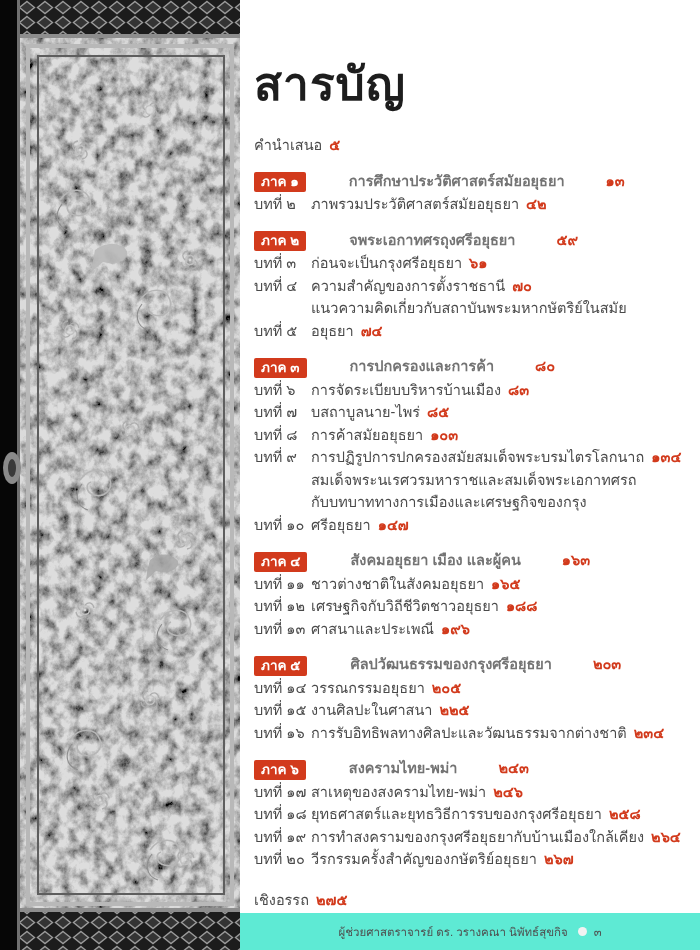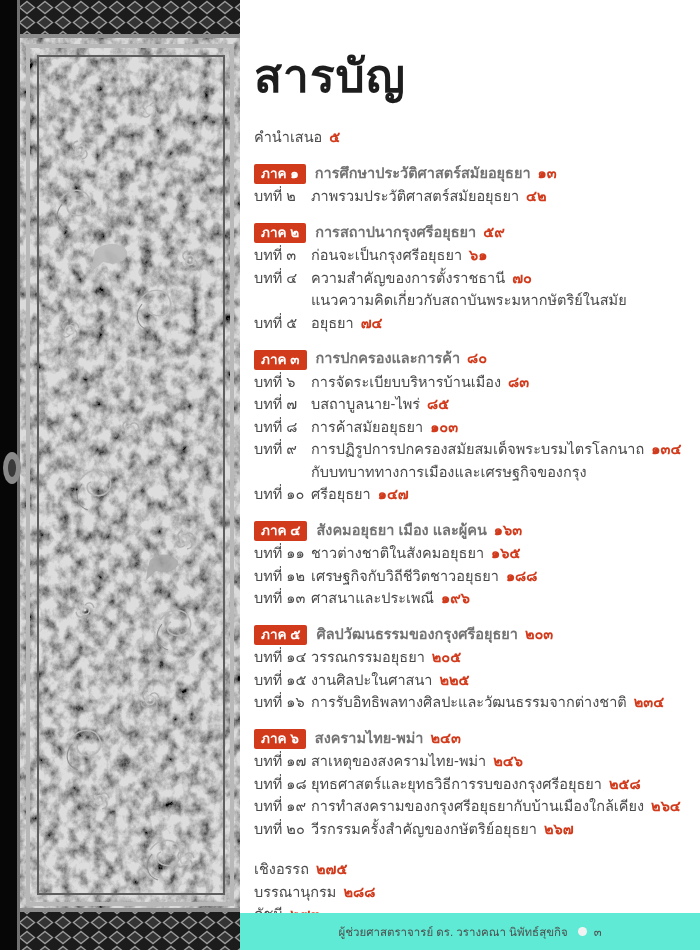--- a/index.html
+++ b/index.html
@@ -7,32 +7,32 @@
     width:700px;height:950px;position:relative;background:#ffffff;
     font-family:"Liberation Sans","DejaVu Sans",sans-serif;
     color:#454545;overflow:hidden;
   }
   
   .art-panel{
     position:absolute;left:0;top:0;width:240px;height:950px;background:#141414;
   }
   
   .content{
-    position:absolute;left:240px;top:0;width:460px;height:862px;
+    position:absolute;left:240px;top:8px;width:460px;height:862px;
     background:#ffffff;box-sizing:border-box;padding:52px 18px 0 14px;border-radius:32px;
   }
   .page-title{
     font-size:46px;font-weight:700;color:#1d1d1d;letter-spacing:1px;
     margin:0 0 26px 0;line-height:1.05;
   }
   .row{line-height:22.5px;font-size:14.5px;display:flex;align-items:flex-end;}
   .front-row,.back-row{color:#4a4a4a;}
   .pg{color:#d23a1c;font-weight:700;margin-left:7px;white-space:nowrap;}
   .section{margin-top:13px;}
-  .part-row{margin-bottom:1px;}
+  .part-row{margin-bottom:1px;gap:34px;}
   .badge{
     display:inline-block;background:#d23a1c;color:#ffffff;font-weight:700;
     font-size:13.5px;line-height:17px;padding:1px 7px 2px 7px;border-radius:2px;
     margin-right:9px;white-space:nowrap;
   }
   .part-title{font-weight:700;color:#737373;}
   .chap-label{flex:0 0 57px;color:#4a4a4a;}
   .chap-title{color:#4a4a4a;}
   .chap-title .line{display:block;}
   .back-block{margin-top:18px;}
@@ -130,21 +130,21 @@
     </div>
     <div class="row">
       <span class="chap-label">บทที่ ๒</span>
       <span class="chap-title"><span>ภาพรวมประวัติศาสตร์สมัยอยุธยา</span><span class="pg">๔๒</span></span>
     </div>
   </div>
 
   <div class="section">
     <div class="row part-row">
       <span class="badge">ภาค ๒</span>
-      <span class="part-title">การสถาปนากรุงศรีอยุธยา</span>
+      <span class="part-title">จพระเอกาทศรถุงศรีอยุธยา</span>
       <span class="pg">๕๙</span>
     </div>
     <div class="row">
       <span class="chap-label">บทที่ ๓</span>
       <span class="chap-title"><span>ก่อนจะเป็นกรุงศรีอยุธยา</span><span class="pg">๖๑</span></span>
     </div>
     <div class="row">
       <span class="chap-label">บทที่ ๔</span>
       <span class="chap-title"><span>ความสำคัญของการตั้งราชธานี</span><span class="pg">๗๐</span></span>
     </div>
@@ -172,20 +172,21 @@
       <span class="chap-label">บทที่ ๘</span>
       <span class="chap-title"><span>การค้าสมัยอยุธยา</span><span class="pg">๑๐๓</span></span>
     </div>
     <div class="row">
       <span class="chap-label">บทที่ ๙</span>
       <span class="chap-title"><span>การปฏิรูปการปกครองสมัยสมเด็จพระบรมไตรโลกนาถ</span><span class="pg">๑๓๔</span></span>
     </div>
     <div class="row">
       <span class="chap-label">บทที่ ๑๐</span>
       <span class="chap-title">
+        <span class="line">สมเด็จพระนเรศวรมหาราชและสมเด็จพระเอกาทศรถ</span>
         <span class="line"><span>กับบทบาททางการเมืองและเศรษฐกิจของกรุงศรีอยุธยา</span><span class="pg">๑๔๗</span></span>
       </span>
     </div>
   </div>
 
   <div class="section">
     <div class="row part-row">
       <span class="badge">ภาค ๔</span>
       <span class="part-title">สังคมอยุธยา เมือง และผู้คน</span>
       <span class="pg">๑๖๓</span>

